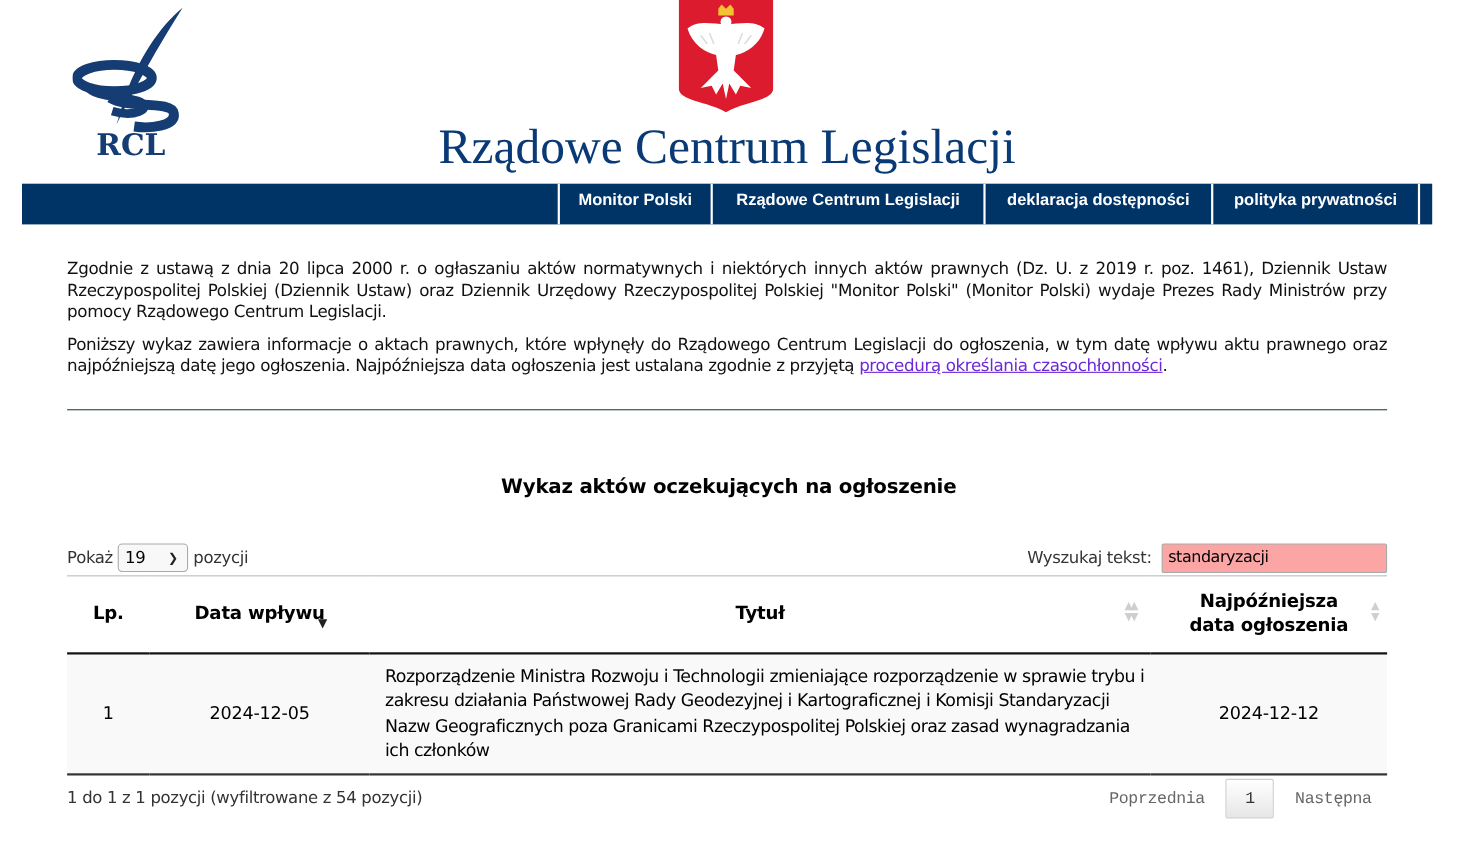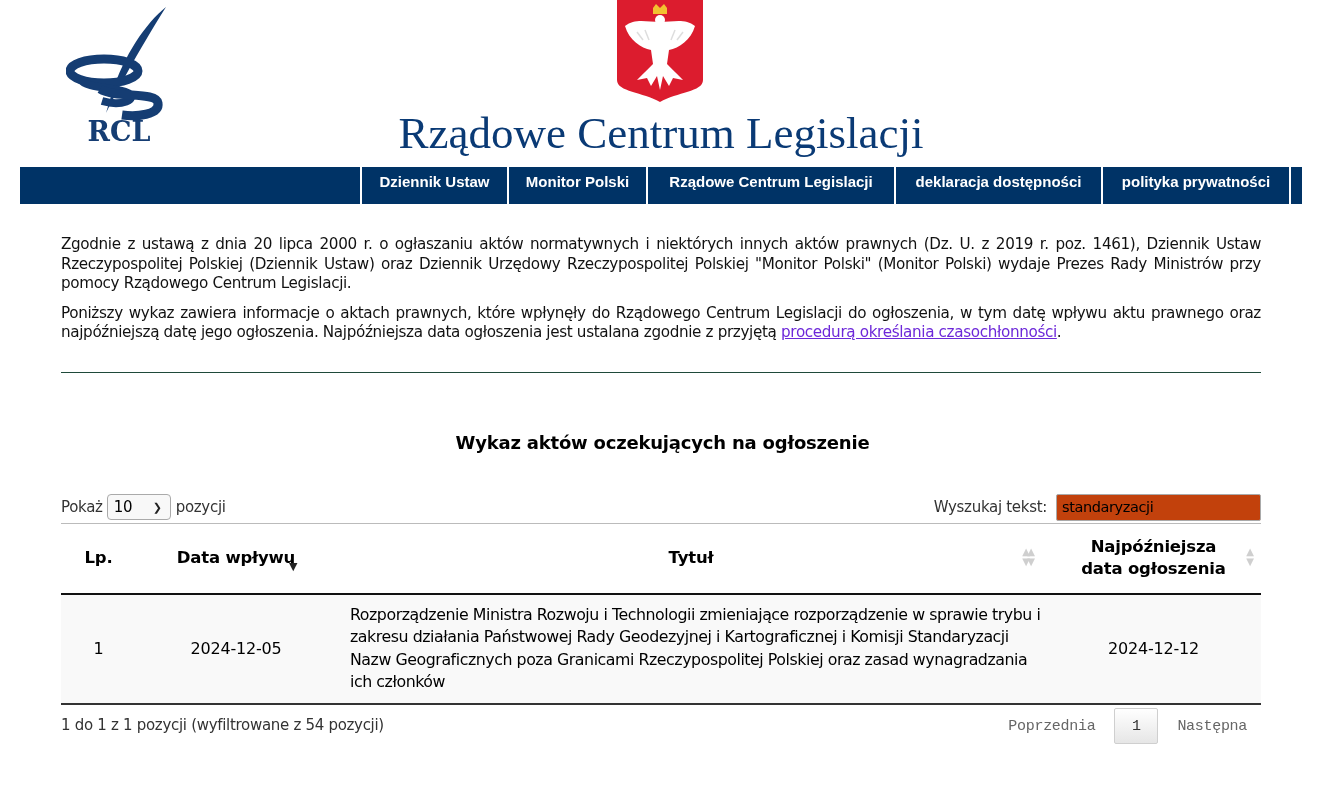--- a/index.html
+++ b/index.html
@@ -58,21 +58,21 @@
       margin: 0 5px 0 4px; width: 64px; height: 26px; border: 1px solid #aaa; border-radius: 4px;
       background: #f8f8f8; display: flex; align-items: center; justify-content: space-between;
       padding: 0 8px 0 6px; font-size: 15px; color: #000; cursor: pointer;
     }
     .chev { font-size: 11px; color: #222; }
     .search-ctrl { position: absolute; right: 0; top: 0; display: flex; align-items: center; height: 28px;
       font-size: 15px; color: #333; letter-spacing: -0.3px; }
     .search-input {
       margin-left: 9px; width: 205px; height: 27px; border: 1px solid #aaa; border-radius: 2px;
       padding: 0 5px; font-size: 14.5px; color: #000; display: flex; align-items: center;
-      font-family: "DejaVu Sans", sans-serif; letter-spacing: -0.4px; background: #c2410c;
+      font-family: "DejaVu Sans", sans-serif; letter-spacing: -0.4px; background: #fca5a5;
     }
 
     .data-table { position: absolute; left: 61px; top: 523px; width: 1200px; border-collapse: collapse; }
     .data-table thead tr { height: 70px; border-top: 1px solid #bbb; border-bottom: 2px solid #111; }
     .data-table th { font-weight: bold; font-size: 16.5px; color: #000; position: relative; vertical-align: middle; line-height: 22px; letter-spacing: -0.2px; }
     .data-table tbody tr { height: 110px; background: #f9f9f9; border-bottom: 2px solid #333; }
     .data-table td { font-size: 16px; color: #000; vertical-align: middle; letter-spacing: -0.2px; }
     .c-lp { width: 75px; text-align: center; }
     .c-date { width: 200px; text-align: center; }
     .c-title { width: 710px; text-align: center; }
@@ -109,23 +109,20 @@
       <circle cx="43" cy="20" r="5" fill="#fff"></circle>
       <path d="M43 22 C 30 22, 18 18, 8 26 C 12 40, 24 48, 34 50 L 36 64 C 30 70, 26 74, 20 80 L 30 78 L 34 86 L 40 76 L 43 90 L 46 76 L 52 86 L 56 78 L 66 80 C 60 74, 56 70, 50 64 L 52 50 C 62 48, 74 40, 78 26 C 68 18, 56 22, 43 22 Z" fill="#ffffff"></path>
       <path d="M20 32 L26 40 M28 30 L32 40 M58 30 L54 40 M66 32 L60 40" stroke="#dddddd" stroke-width="1.5"></path>
     </svg>
   </div>
 
   <div class="site-title"><span>Rządowe Centrum Legislacji</span></div>
 </div>
 
 <nav class="navbar">
-  <div class="nav-item n1">
-      <span>Dziennik Ustaw</span>
-    </div>
   <div class="nav-item n2">
       <span>Monitor Polski</span>
     </div>
   <div class="nav-item n3">
       <span>Rządowe Centrum Legislacji</span>
     </div>
   <div class="nav-item n4">
       <span>deklaracja dostępności</span>
     </div>
   <div class="nav-item n5">
@@ -139,21 +136,21 @@
   <p><span>Poniższy wykaz zawiera informacje o aktach prawnych, które wpłynęły do Rządowego Centrum Legislacji do ogłoszenia, w tym datę wpływu aktu prawnego oraz najpóźniejszą datę jego ogłoszenia. Najpóźniejsza data ogłoszenia jest ustalana zgodnie z przyjętą </span><a href="#">procedurą określania czasochłonności</a><span>.</span></p>
 </div>
 <div class="intro-rule"></div>
 
 <div class="table-title">Wykaz aktów oczekujących na ogłoszenie</div>
 
 <div class="controls">
   <div class="length-ctrl">
     <span>Pokaż</span>
     <div class="length-select">
-      <span>10</span>
+      <span>19</span>
       <span class="chev">❯</span>
     </div>
     <span>pozycji</span>
   </div>
   <div class="search-ctrl">
     <span>Wyszukaj tekst:</span>
     <div class="search-input">standaryzacji</div>
   </div>
 </div>
 

